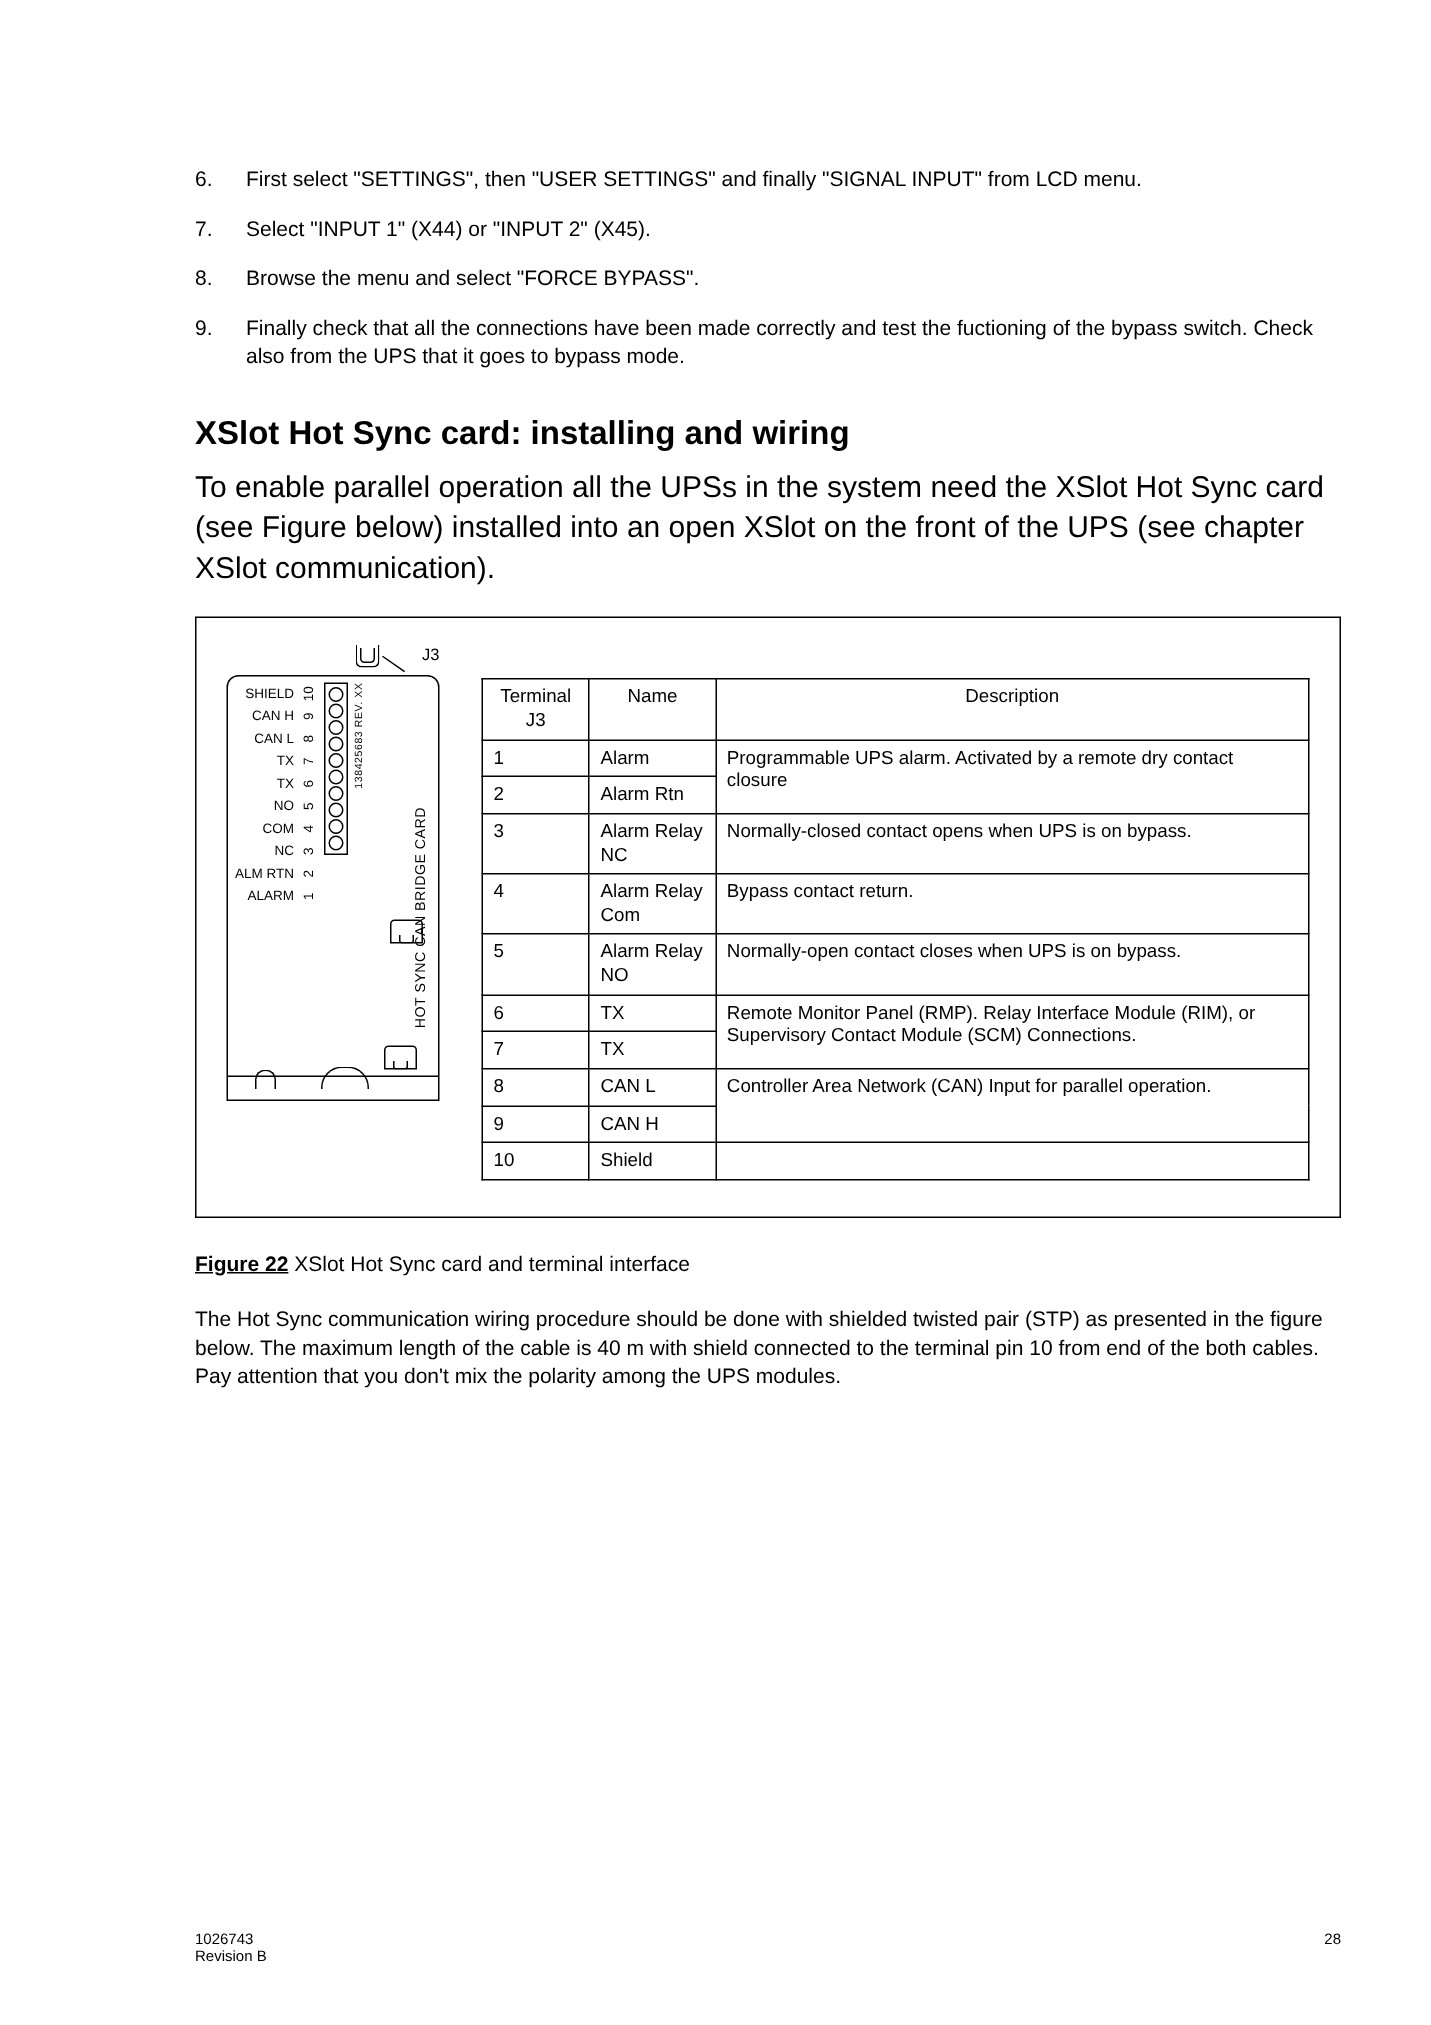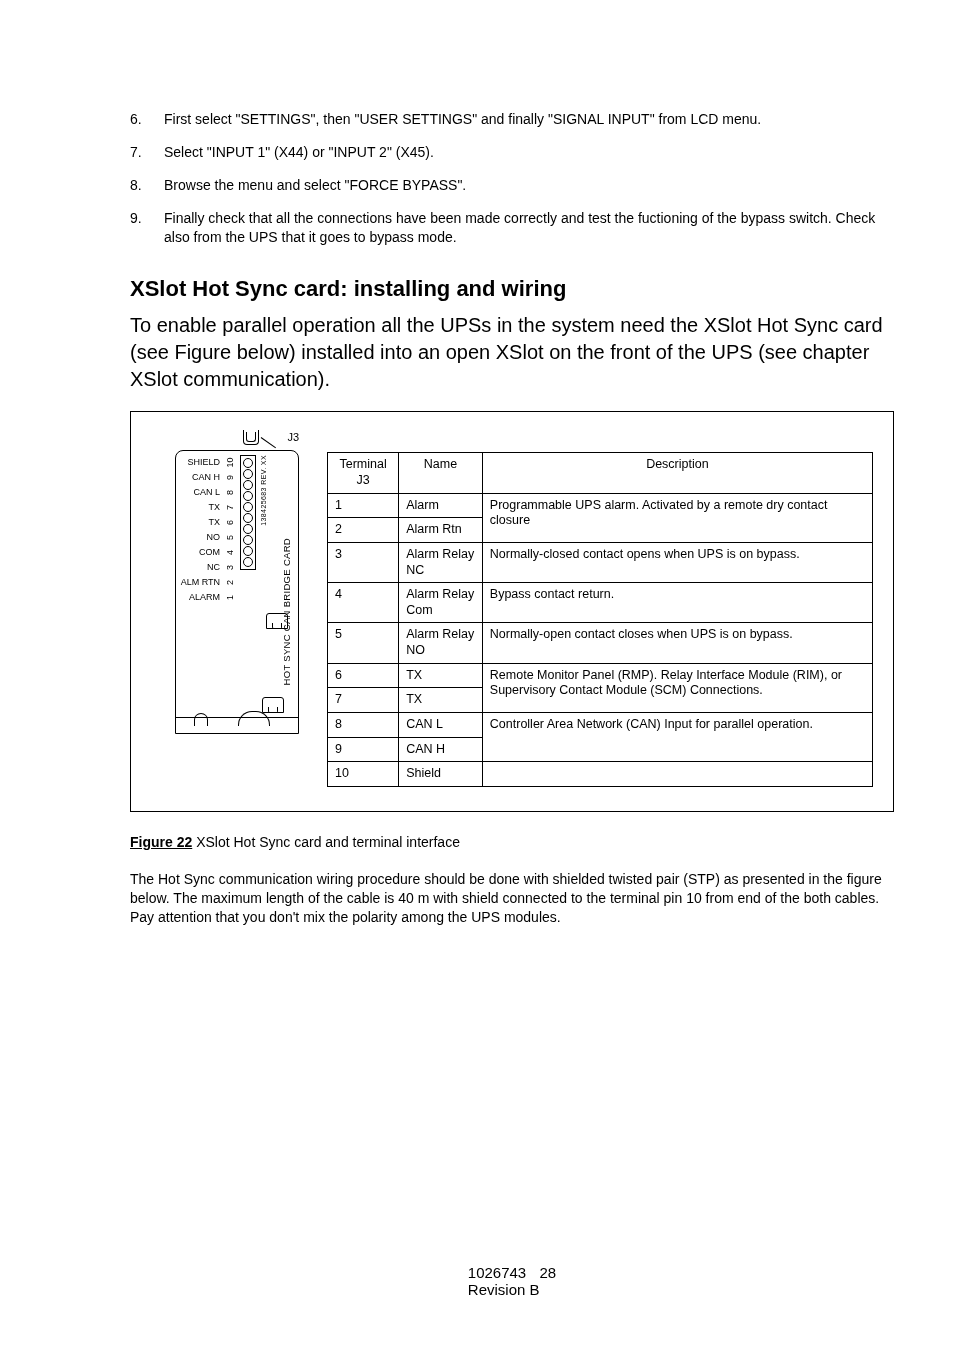--- a/index.html
+++ b/index.html
@@ -47,25 +47,24 @@
   }
   .figure-box {
     border: 1px solid #000;
     padding: 14px 20px 24px 20px;
     display: flex;
     align-items: flex-start;
     gap: 28px;
   }
   
   .card-diagram {
-    width: 124px;
+    width: 142px;
     flex-shrink: 0;
     position: relative;
     font-family: Arial, sans-serif;
-    margin-left: 24px;
   }
   .j3-row {
     display: flex;
     align-items: center;
     justify-content: flex-end;
     gap: 6px;
     height: 22px;
   }
   .j3-row .slot {
     width: 14px;
@@ -217,24 +216,24 @@
   p.after-fig {
     font-size: 14px;
     line-height: 1.35;
     margin: 0;
   }
   
   .footer {
     position: absolute;
     left: 130px;
     right: 60px;
-    bottom: 52px;
-    display: flex;
-    justify-content: center;
-    font-size: 15px;
+    bottom: 40px;
+    display: flex;
+    justify-content: space-between;
+    font-size: 10px;
   }
   .footer .mid { text-align: center; }
   .footer .right { text-align: right; }
 </style>
 </head>
 <body>
 
 <div class="page">
 
   <ol class="steps">

